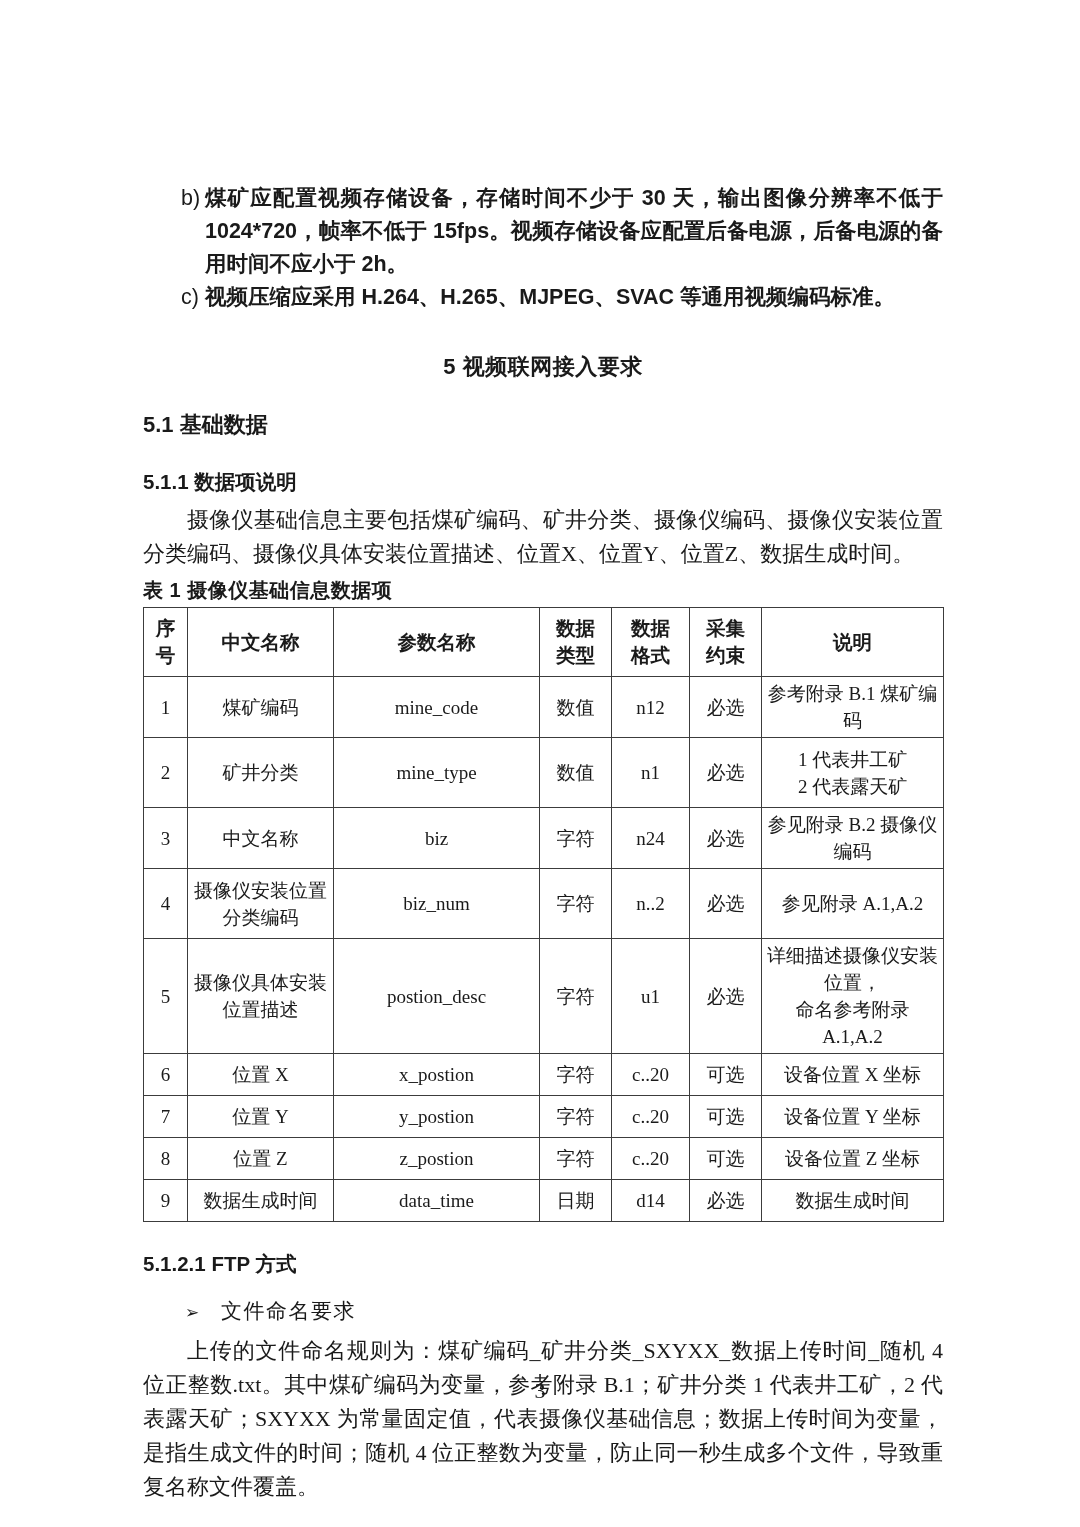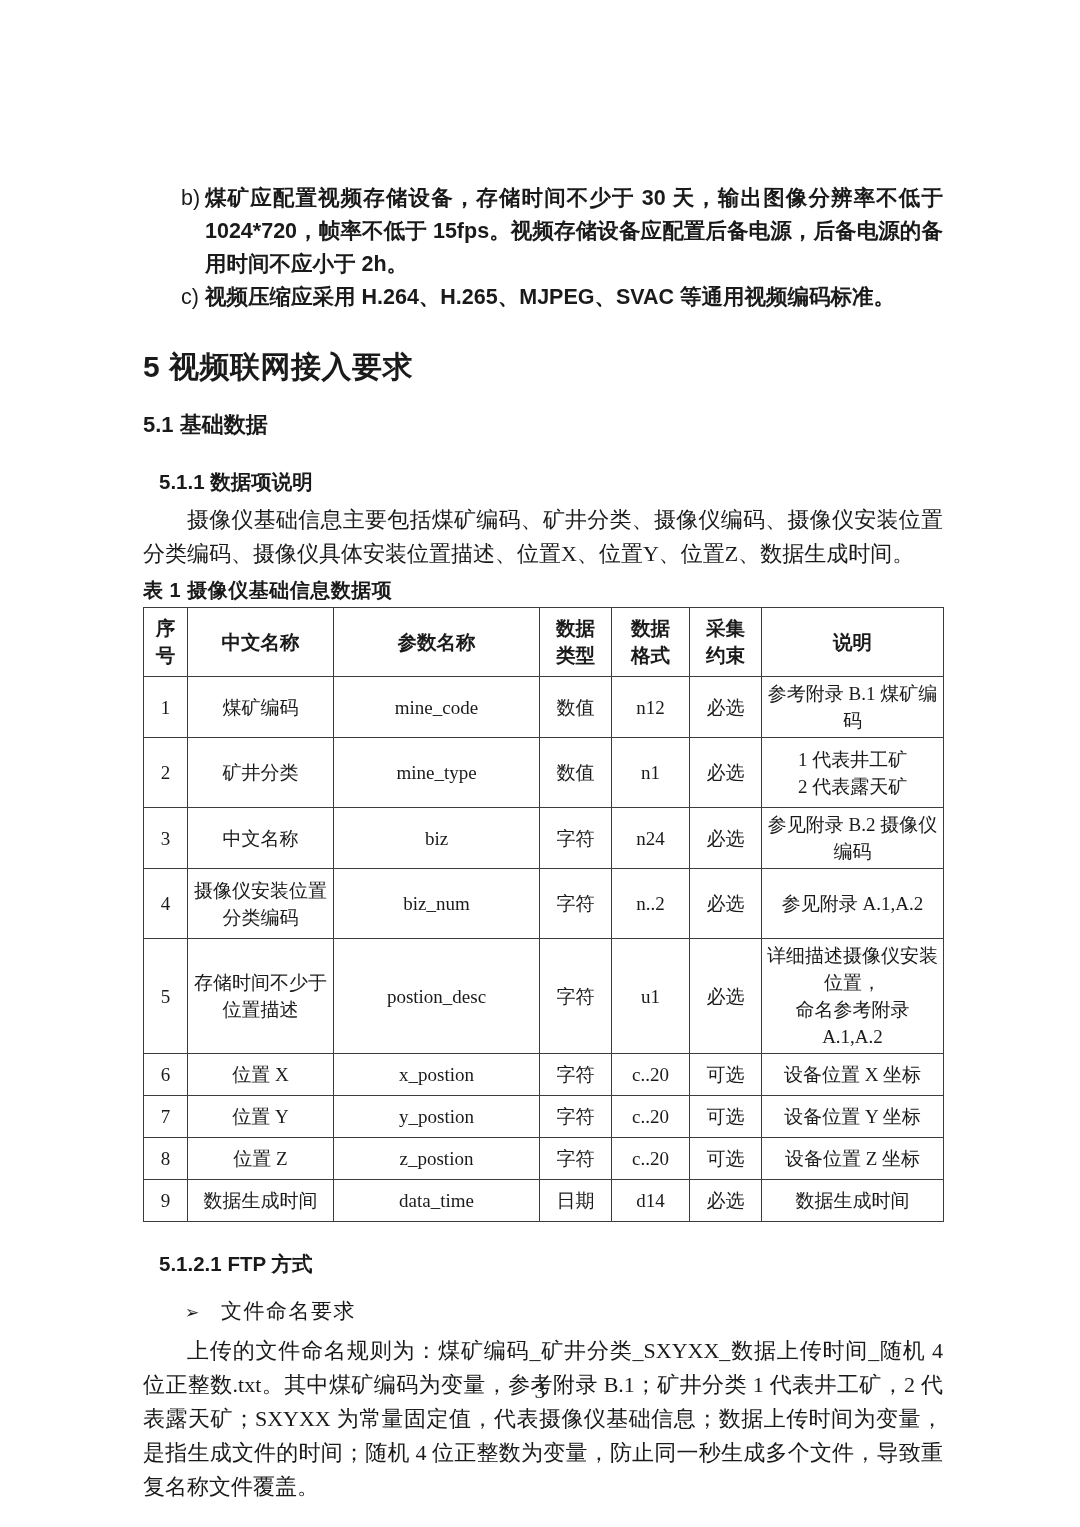--- a/index.html
+++ b/index.html
@@ -48,38 +48,39 @@
   .alpha-body {
     flex: 1;
     text-align: justify;
     text-justify: inter-ideograph;
     font-weight: bold;
   }
 
   
   h1.sec {
     font-family: "Liberation Sans", "DejaVu Sans", sans-serif;
-    font-size: 30px;
+    font-size: 22px;
     font-weight: bold;
     margin: 38px 0 0 0;
     line-height: 30px;
     letter-spacing: 0.5px;
+    text-align: center;
   }
   h2.sec {
     font-family: "Liberation Sans", "DejaVu Sans", sans-serif;
     font-size: 22px;
     font-weight: bold;
     margin: 28px 0 0 0;
     line-height: 30px;
   }
   h3.sec {
     font-family: "Liberation Sans", "DejaVu Sans", sans-serif;
     font-size: 20.5px;
     font-weight: bold;
-    margin: 27px 0 0 16px;
+    margin: 27px 0 0 0;
     line-height: 30px;
   }
 
   
   p.body {
     font-size: 22px;
     line-height: 34px;
     margin: 6px 0 0 0;
     text-align: justify;
     text-justify: inter-ideograph;
@@ -259,21 +260,21 @@
           <td class="param">biz_num</td>
           <td>字符</td>
           <td class="fmt">n..2</td>
           <td>必选</td>
           <td>参见附录 A.1,A.2</td>
         </tr>
 
         <tr class="r-tall2">
           <td>5</td>
           <td class="cell-2line">
-            <div>存储时间不少于</div>
+            <div>摄像仪具体安装</div>
             <div>位置描述</div>
           </td>
           <td class="param">postion_desc</td>
           <td>字符</td>
           <td class="fmt">u1</td>
           <td>必选</td>
           <td class="cell-2line">
             <div>详细描述摄像仪安装位置，</div>
             <div>命名参考附录 A.1,A.2</div>
           </td>

